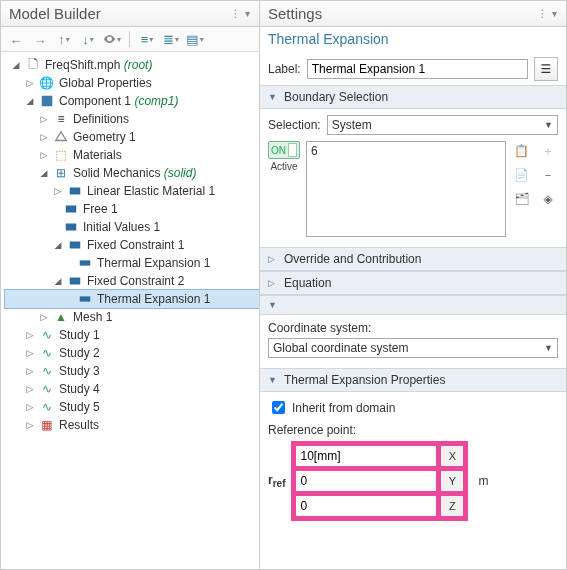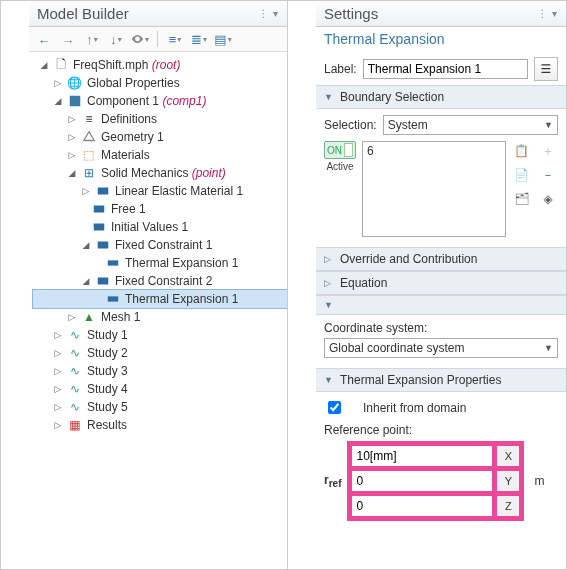--- a/index.html
+++ b/index.html
@@ -12,21 +12,20 @@
     width: 567px;
     height: 570px;
     overflow: hidden;
     border: 1px solid #ccc;
     box-sizing: border-box;
   }
   .panel {
     display: flex;
     flex-direction: column;
     border-right: 1px solid #ccc;
-    padding-left: 28px;
   }
   .panel.left { width: 258px; flex: 0 0 258px; }
   .panel.right { flex: 1; border-right: none; }
   .panel-title {
     background: linear-gradient(#fdfdfd,#eef1f4);
     border-bottom: 1px solid #ccc;
     padding: 4px 8px;
     font-size: 15px;
     color: #555;
     display: flex;
@@ -65,21 +64,21 @@
     display:flex; align-items:center; gap:4px;
     padding: 1px 2px;
     white-space: nowrap;
     cursor: default;
   }
   .trow.sel { background: #cfe3f7; outline:1px solid #8db8e0;}
   .tw { display:inline-block; }
   .tog { width:10px; color:#666; font-size:9px; text-align:center;}
   .ticon { width:16px; height:16px; display:flex; align-items:center; justify-content:center; font-size:12px;}
   .lbl { }
-  .ital { font-style: italic; color:#be185d;}
+  .ital { font-style: italic; color:#15803d;}
 
   
   .form-row { display:flex; align-items:center; gap:6px; padding:4px 8px;}
   .form-row label{ color:#333;}
   input[type=text], .select {
     border:1px solid #aaa; background:#fff; padding:2px 4px; font:inherit;
     height:20px; box-sizing:border-box;
   }
   .select { display:flex; align-items:center; justify-content:space-between; cursor:pointer;}
   .select .arr{ color:#555; font-size:9px;}
@@ -112,21 +111,21 @@
     font-size:10px; color:#2a6; padding:0 2px; box-sizing:border-box; border-radius:2px;
   }
   .onoff .knob{ width:10px;height:12px;background:#fff;border:1px solid #9c9; margin-left:2px;}
   .listbox{
     flex:1; height:90px; border:1px solid #aaa; background:#fff;
     padding:2px 4px; overflow:auto;
   }
   .side-icons{ display:flex; flex-direction:column; gap:4px;}
   .side-icons .ic{width:20px;height:20px;display:flex;align-items:center;justify-content:center;color:#666;cursor:pointer;}
   .side-icons .ic.dis{color:#bbb;}
-  .checkbox{ display:flex; align-items:center; gap:19px; }
+  .checkbox{ display:flex; align-items:center; gap:4px; }
   .coord-table{ display:flex; align-items:center; gap:6px; padding-top:4px;}
   .coord-table table{ border-collapse:collapse;}
   .coord-table td{ border:5px solid #ec4899; padding:0;}
   .coord-table td input{ border:none; width:140px; height:20px;}
   .coord-table td.ax{ width:22px; text-align:center; background:#f0f0f0; font-size:11px;}
   .rref{ font-weight:bold; font-size:12px;}
   .unit{ padding-left:4px;}
 
   
   svg{ width:14px;height:14px; }
@@ -197,21 +196,21 @@
     <div class="trow">
       <span class="tw" style="width:28px"></span>
         <span class="tog">▷</span>
       <span class="ticon" style="color:#e07b2e">⬚</span>
       <span class="lbl">Materials</span>
     </div>
     <div class="trow">
       <span class="tw" style="width:28px"></span>
         <span class="tog">◢</span>
       <span class="ticon" style="color:#3a7ca8">⊞</span>
-      <span class="lbl"><span>Solid Mechanics</span> <span class="ital">(point)</span></span>
+      <span class="lbl"><span>Solid Mechanics</span> <span class="ital">(solid)</span></span>
     </div>
     <div class="trow">
       <span class="tw" style="width:42px"></span>
         <span class="tog">▷</span>
       <span class="ticon">
           <svg viewBox="0 0 16 16">
             <rect x="2" y="4" width="12" height="8" fill="#2d6ca2"></rect>
           </svg>
         </span>
       <span class="lbl">Linear Elastic Material 1</span>

